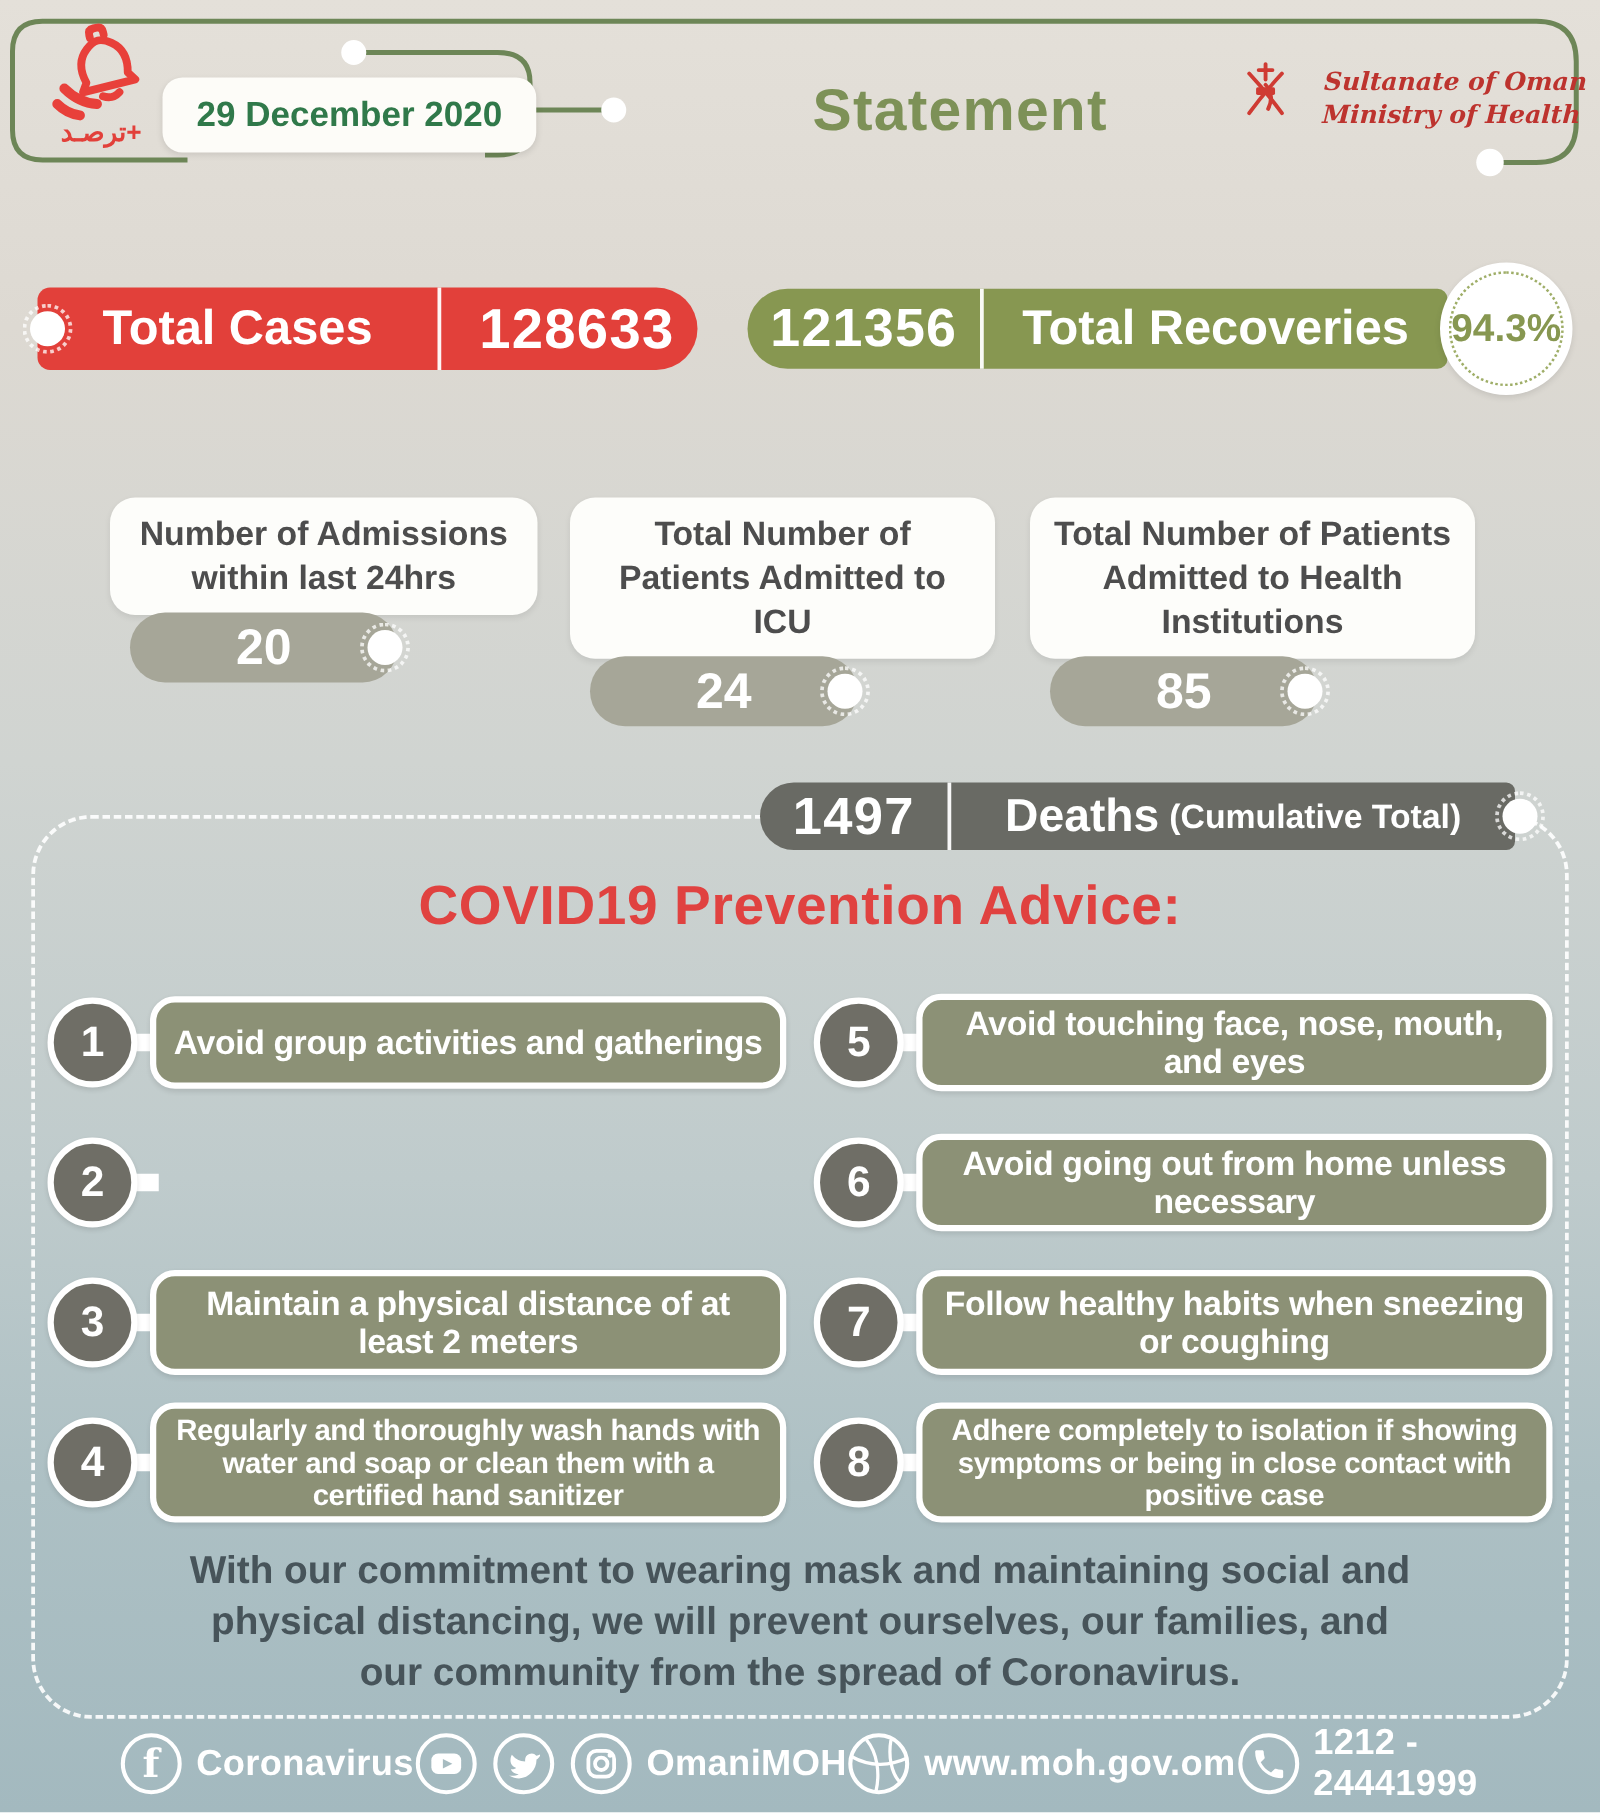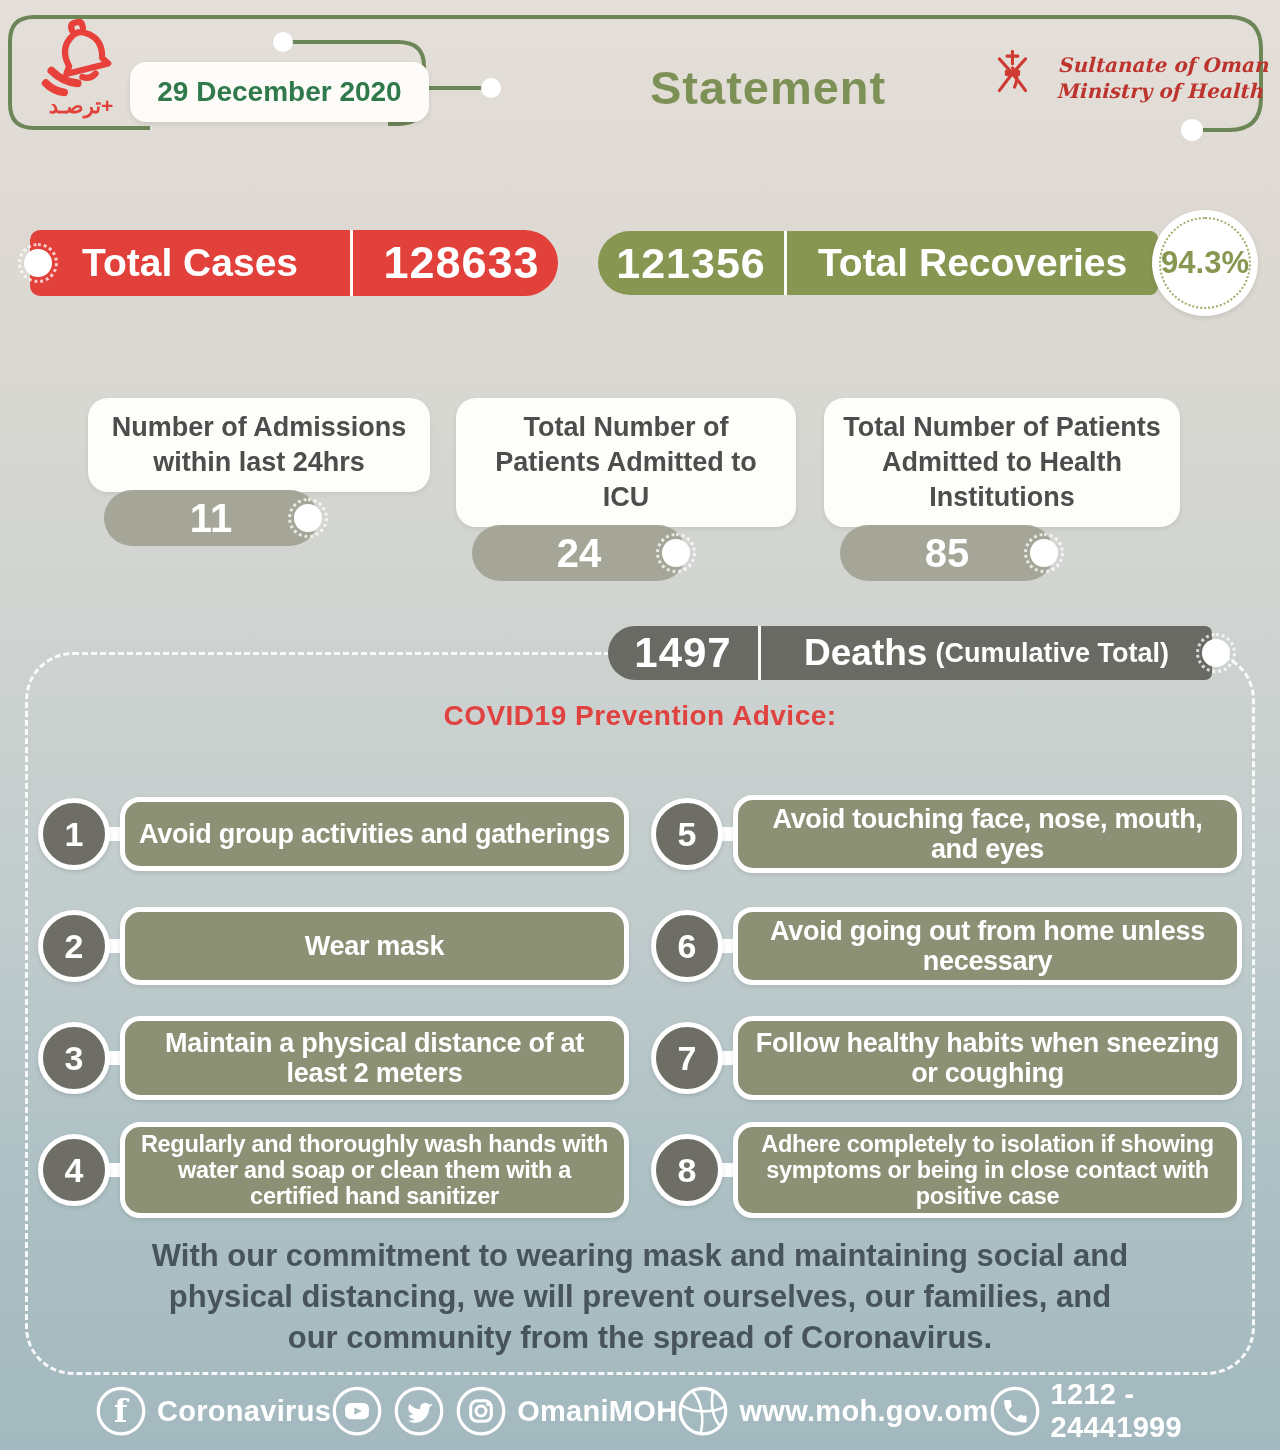--- a/index.html
+++ b/index.html
@@ -67,21 +67,21 @@
   
   .dashed-box{position:absolute;left:25px;top:652px;width:1230px;height:723px;border:3px dashed rgba(255,255,255,.9);
     border-radius:48px;box-sizing:border-box;z-index:1;}
   .deaths-banner{left:608px;top:626px;width:604px;height:54px;background:var(--dark_gray,#696a64);border-radius:31px 8px 8px 31px;z-index:3;}
   .deaths-banner .value{width:150px;font-size:42px;letter-spacing:1px;}
   .deaths-banner .label-zone{flex:1;font-size:37px;gap:8px;}
   .deaths-banner .note{font-size:27px;}
   .deaths-banner .end-dot{right:-18px;}
 
   .advice-title{position:absolute;left:0;right:0;top:700px;text-align:center;z-index:2;
-    font-size:28px;font-weight:bold;color:var(--heading_red,#e04240);letter-spacing:.5px;}
+    font-size:44px;font-weight:bold;color:var(--heading_red,#e04240);letter-spacing:.5px;}
   .advice-grid{
     position:absolute;left:38px;top:778px;width:1204px;height:448px;z-index:2;
     display:grid;grid-template-columns:1fr 1fr;grid-template-rows:repeat(4,1fr);grid-auto-flow:column;column-gap:22px;
   }
   .advice-item{display:flex;align-items:center;}
   .advice-num{
     flex:none;width:62px;height:62px;border-radius:50%;background:var(--advice_circle,#6f6e66);
     border:5px solid #fff;display:flex;align-items:center;justify-content:center;
     color:#fff;font-size:34px;font-weight:bold;z-index:1;box-shadow:0 2px 4px rgba(0,0,0,.12);
   }
@@ -172,21 +172,21 @@
   <div class="banner recov-banner">
     <div class="zone value">121356</div>
     <div class="divider"></div>
     <div class="zone label">Total Recoveries</div>
     <div class="pct-circle">94.3%</div>
   </div>
 
   <div class="card" style="left:88px;width:342px;">
     <div class="card-label">Number of Admissions within last 24hrs</div>
     <div class="card-pill">
-      <span>11</span>
+      <span>20</span>
       <span class="end-dot"></span>
     </div>
   </div>
   <div class="card" style="left:456px;width:340px;">
     <div class="card-label">Total Number of Patients Admitted to ICU</div>
     <div class="card-pill">
       <span>24</span>
       <span class="end-dot"></span>
     </div>
   </div>
@@ -214,21 +214,20 @@
 
   <div class="advice-grid">
     <div class="advice-item">
       <div class="advice-num">1</div>
       <div class="advice-connector"></div>
       <div class="advice-pill">Avoid  group activities and gatherings</div>
     </div>
     <div class="advice-item">
       <div class="advice-num">2</div>
       <div class="advice-connector"></div>
-      <div class="advice-pill">Wear mask</div>
     </div>
     <div class="advice-item">
       <div class="advice-num">3</div>
       <div class="advice-connector"></div>
       <div class="advice-pill">Maintain a physical distance of at least 2 meters</div>
     </div>
     <div class="advice-item">
       <div class="advice-num">4</div>
       <div class="advice-connector"></div>
       <div class="advice-pill">Regularly and thoroughly wash hands with water and soap or clean them with a certified hand sanitizer</div>

